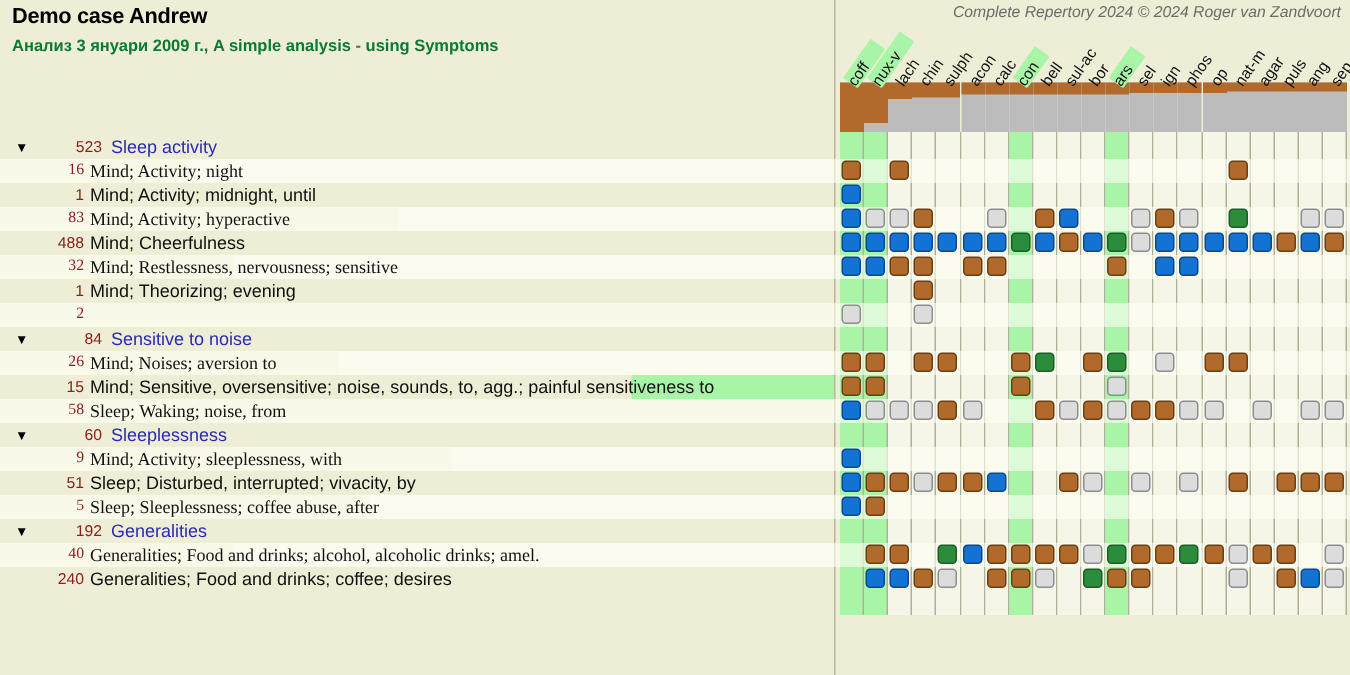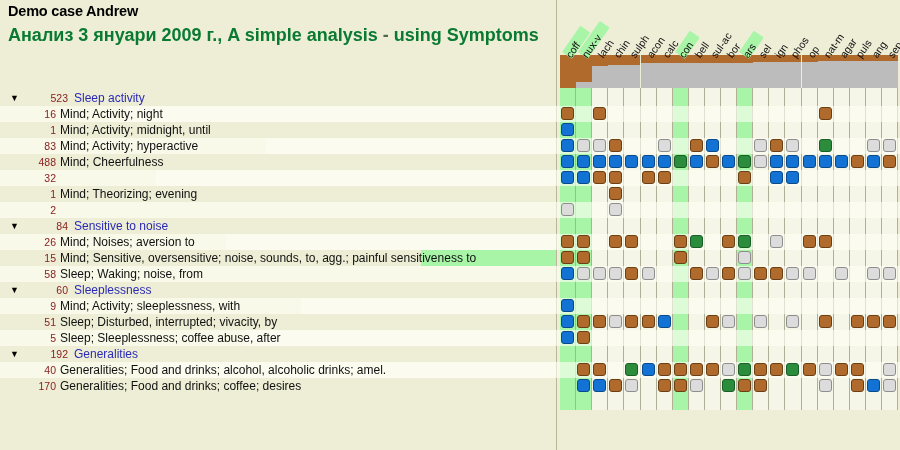--- a/index.html
+++ b/index.html
@@ -7,27 +7,27 @@
     width:900px;height:450px;overflow:hidden;
     background:#eeeed6;
     font-family:"Liberation Sans","DejaVu Sans",sans-serif;
     font-size:12px;color:#000;
   }
   #app{position:relative;width:900px;height:450px;}
 
   
   #left{position:absolute;left:0;top:0;width:556px;height:450px;background:#eeeed6;}
   #case-title{position:absolute;left:8px;top:3px;font-size:14.5px;font-weight:bold;letter-spacing:-0.2px;}
-  #analysis-line{position:absolute;left:8px;top:25px;font-size:18px;font-weight:bold;color:#0a7a33;white-space:nowrap;}
+  #analysis-line{position:absolute;left:8px;top:25px;font-size:11px;font-weight:bold;color:#0a7a33;white-space:nowrap;}
   #analysis-line .sep{color:#4b6b4b;font-weight:bold;}
   #rubric-count{position:absolute;left:8px;top:42px;font-size:12px;color:#101010;}
 
   
   .row{position:absolute;left:0;width:900px;height:16px;}
-  .row.alt{background:rgba(255,255,245,0.62);}
+  .row.alt{background:rgba(255,255,245,0.62);font-family:Liberation Serif, serif;}
   .sym-tri{position:absolute;left:10px;top:0;height:16px;line-height:16px;font-size:9px;color:#000;}
   .sym-num{position:absolute;width:46px;text-align:right;left:22px;top:0;height:16px;line-height:16px;
            font-size:10.5px;color:#8a2020;}
   .sym-name{position:absolute;left:74px;top:0;height:16px;line-height:16px;font-size:12px;color:#2a2ab5;}
   .rub-num{position:absolute;width:48px;text-align:right;left:8px;top:0;height:16px;line-height:16px;
            font-size:10.5px;color:#8a2020;}
   .rub-name{position:absolute;left:60px;top:0;height:16px;line-height:16px;font-size:12px;color:#101010;}
   .rowhl{position:absolute;top:0;height:16px;background:#fbfbf0;}
   .rowhl-green{position:absolute;top:0;height:16px;background:#a8f5a8;}
 
@@ -64,20 +64,21 @@
   <div id="left">
     <div id="case-title">Demo case Andrew</div>
     <div id="analysis-line">
       <span>Анализ 3 януари 2009 г., A simple analysis</span><span class="sep"> - </span><span>using Symptoms</span>
     </div>
   </div>
 
   <div id="grid">
     <div id="grid-bg"></div>
     <div id="grid-divider"></div>
+    <div id="repertory-credit">Complete Repertory 2024 © 2024 Roger van Zandvoort</div>
     <div id="col-layer">
         <div class="colband sel" style="left: 4px;"></div>
         <div class="colline" style="left: 19.1px;"></div>
         <div class="colband sel" style="left: 20.1px;"></div>
         <div class="colline" style="left: 35.2px;"></div>
         <div class="colband" style="left: 36.2px;"></div>
         <div class="colline" style="left: 51.3px;"></div>
         <div class="colband" style="left: 52.3px;"></div>
         <div class="colline" style="left: 67.4px;"></div>
         <div class="colband" style="left: 68.4px;"></div>
@@ -250,20 +251,21 @@
         <span class="rub-num">83</span>
         <span class="rub-name">Mind; Activity; hyperactive</span>
       </div>
       <div class="row" style="top: 154px; border-radius: 6px;">
         <span class="rub-num">488</span>
         <span class="rub-name">Mind; Cheerfulness</span>
       </div>
       <div class="row alt" style="top: 170px;">
         <div class="rowhl" style="left: 156px; width: 400px;"></div>
         <span class="rub-num">32</span>
+        <span class="rub-name">Mind; Restlessness, nervousness; sensitive</span>
       </div>
       <div class="row" style="top: 186px;">
         <span class="rub-num">1</span>
         <span class="rub-name">Mind; Theorizing; evening</span>
       </div>
       <div class="row alt" style="top: 202px;">
         <span class="rub-num">2</span>
       </div>
       <div class="row" style="top: 218px;">
         <span class="sym-tri">▼</span>
@@ -307,21 +309,21 @@
         <span class="sym-tri">▼</span>
         <span class="sym-num">192</span>
         <span class="sym-name">Generalities</span>
       </div>
       <div class="row alt" style="top: 362px;">
         <div class="rowhl" style="left: 156px; width: 400px;"></div>
         <span class="rub-num">40</span>
         <span class="rub-name">Generalities; Food and drinks; alcohol, alcoholic drinks; amel.</span>
       </div>
       <div class="row" style="top: 378px;">
-        <span class="rub-num">170</span>
+        <span class="rub-num">240</span>
         <span class="rub-name">Generalities; Food and drinks; coffee; desires</span>
       </div>
     </div>
   <div id="dots-layer">
       <div class="dot g2" style="left: 561px; top: 107px;"></div>
       <div class="dot g2" style="left: 593.2px; top: 107px;"></div>
       <div class="dot g2" style="left: 818.6px; top: 107px;"></div>
       <div class="dot g3" style="left: 561px; top: 123px;"></div>
       <div class="dot g3" style="left: 561px; top: 139px;"></div>
       <div class="dot g1" style="left: 577.1px; top: 139px;"></div>

